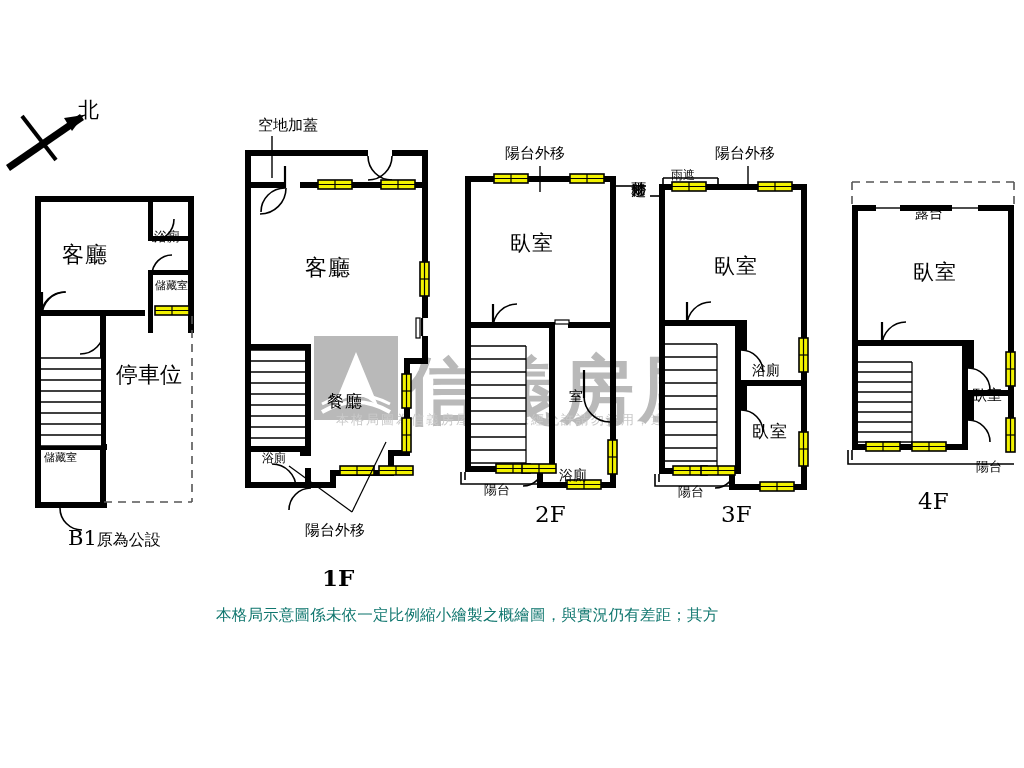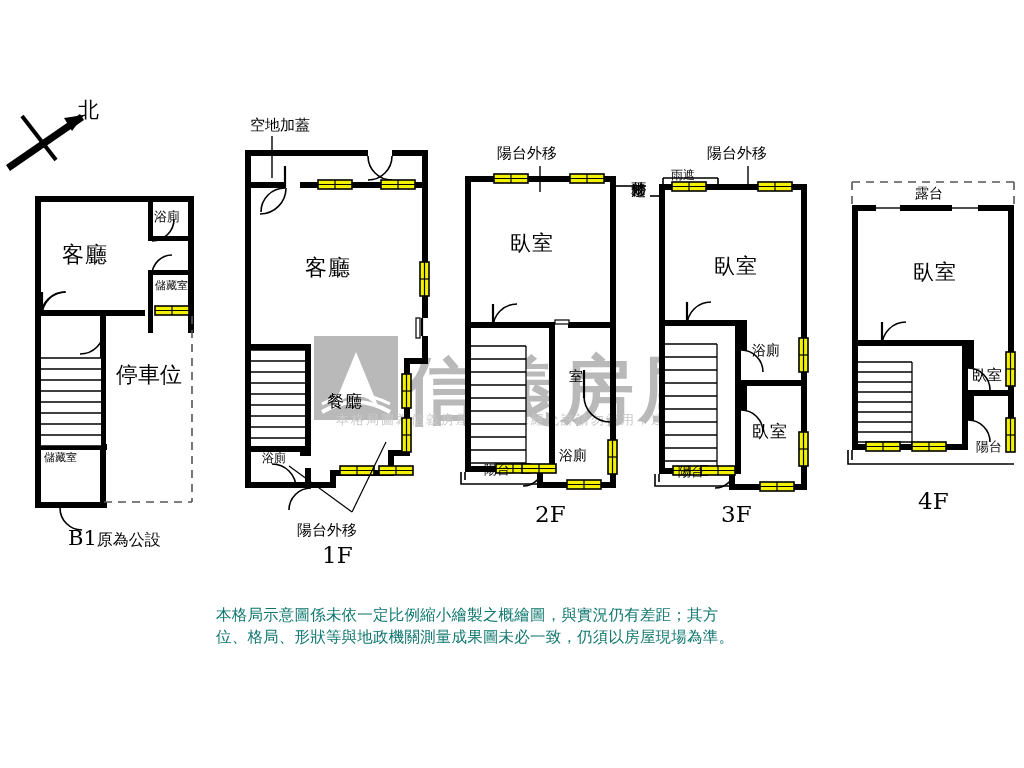--- a/index.html
+++ b/index.html
@@ -5,22 +5,22 @@
 <style>
   html,body{margin:0;padding:0;}
   body{
     width:1024px;height:768px;background:#ffffff;
     font-family:"DejaVu Sans","Liberation Sans",sans-serif;
     overflow:hidden;position:relative;
   }
   #stage{position:absolute;left:0;top:0;width:1024px;height:768px;}
   .lbl{position:absolute;color:#000;white-space:nowrap;line-height:1;}
   .rm{font-size:19px;letter-spacing:1px;}
-  .rm-sm{font-size:13px;}
-  .ann{font-size:15px;}
+  .rm-sm{font-size:13px;margin-top:20px;}
+  .ann{font-size:15px;margin-left:8px;}
   .ann-sm{font-size:13px;}
   .floor{font-size:23px;font-family:"DejaVu Serif","Liberation Serif",serif;}
   .vert{writing-mode:vertical-rl;text-orientation:upright;font-size:15px;line-height:1.05;}
   .stack{font-size:13px;line-height:1.02;text-align:center;}
   .north{font-size:21px;}
   .b1cap{font-size:17px;font-family:"DejaVu Serif","Liberation Serif",serif;}
   .disc{
     position:absolute;left:216px;top:604px;width:600px;
     font-size:15.5px;line-height:1.42;color:#0f766e;letter-spacing:0.2px;
   }
@@ -396,21 +396,21 @@
     <span style="font-size:21px;">B1</span><span style="font-size:16px;">原為公設</span>
   </div>
 
   <div class="lbl ann" style="left:250px;top:118px;">空地加蓋</div>
   <div class="lbl rm" style="left:305px;top:257px;font-size:22px;">客廳</div>
   <div class="lbl rm" style="left:327px;top:393px;font-size:17px;">餐廳</div>
   <div class="lbl stack" style="left:262px;top:452px;width:16px;font-size:12px;line-height:1.1;">
     <div style="word-break:break-all;">浴廁</div>
   </div>
   <div class="lbl ann" style="left:297px;top:523px;">陽台外移</div>
-  <div class="lbl floor" style="left:322px;top:544px;">1F</div>
+  <div class="lbl floor" style="left:322px;top:566px;font-weight:bold;">1F</div>
 
   <div class="lbl ann" style="left:497px;top:146px;">陽台外移</div>
   <div class="lbl vert" style="left:630px;top:170px;">雨遮外移</div>
   <div class="lbl rm" style="left:510px;top:233px;font-size:21px;">臥室</div>
   <div class="lbl rm-sm" style="left:569px;top:369px;font-size:14px;">室</div>
   <div class="lbl rm-sm" style="left:559px;top:448px;font-size:14px;">浴廁</div>
   <div class="lbl rm-sm" style="left:484px;top:463px;font-size:13px;">陽台</div>
   <div class="lbl floor" style="left:535px;top:503px;text-align:right;">2F</div>
 
   <div class="lbl ann" style="left:707px;top:146px;">陽台外移</div>
@@ -422,16 +422,15 @@
   <div class="lbl floor" style="left:721px;top:503px;">3F</div>
 
   <div class="lbl rm-sm" style="left:915px;top:186px;font-size:14px;">露台</div>
   <div class="lbl rm" style="left:913px;top:262px;font-size:21px;">臥室</div>
   <div class="lbl rm-sm" style="left:972px;top:368px;font-size:15px;">臥室</div>
   <div class="lbl rm-sm" style="left:976px;top:440px;font-size:13px;">陽台</div>
   <div class="lbl floor" style="left:918px;top:490px;text-align:center;">4F</div>
 
   <div class="disc">
     <div>本格局示意圖係未依一定比例縮小繪製之概繪圖，與實況仍有差距；其方</div>
-    <div>位、格局、形狀等與地政機關測量成果圖未必一致，仍須以房屋現場為準。</div>
   </div>
 
 </div>
 
 </body></html>

